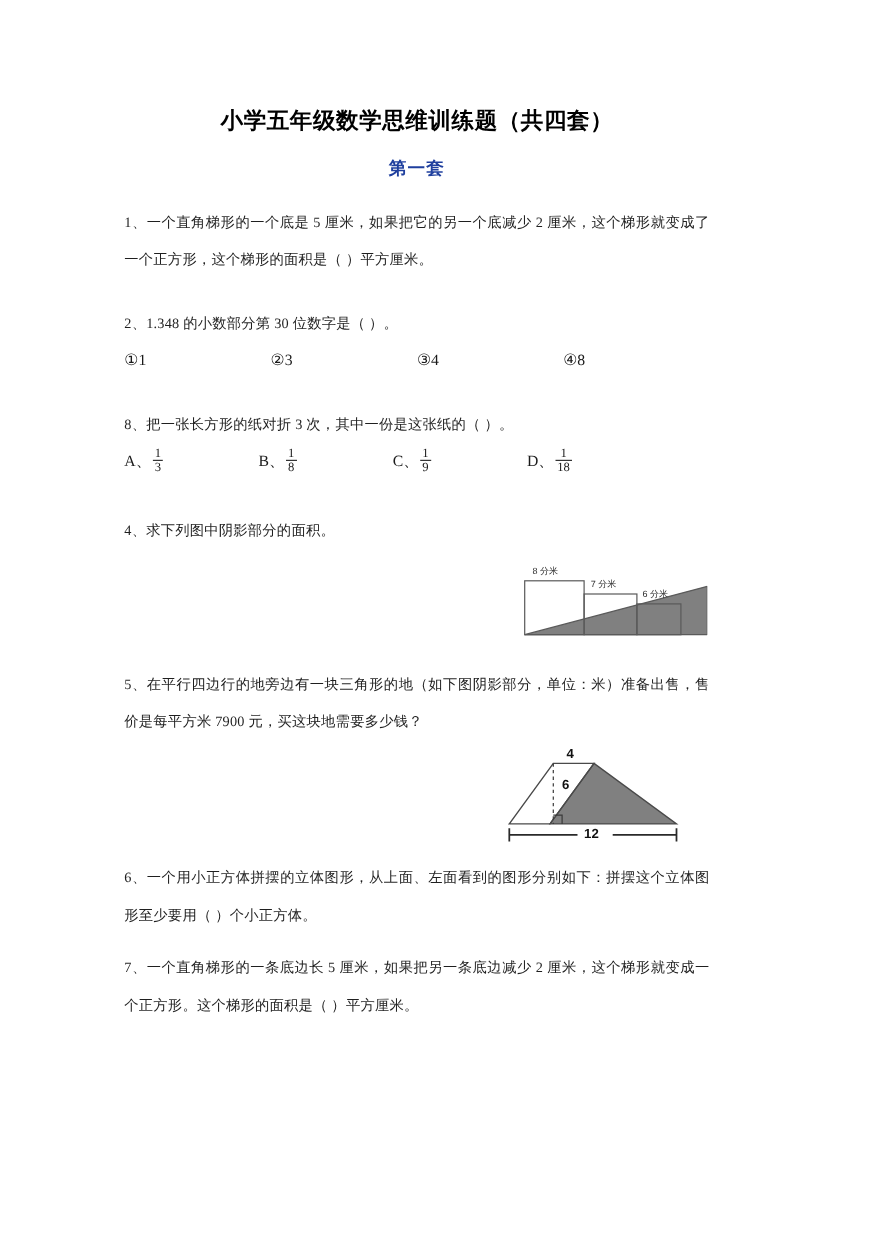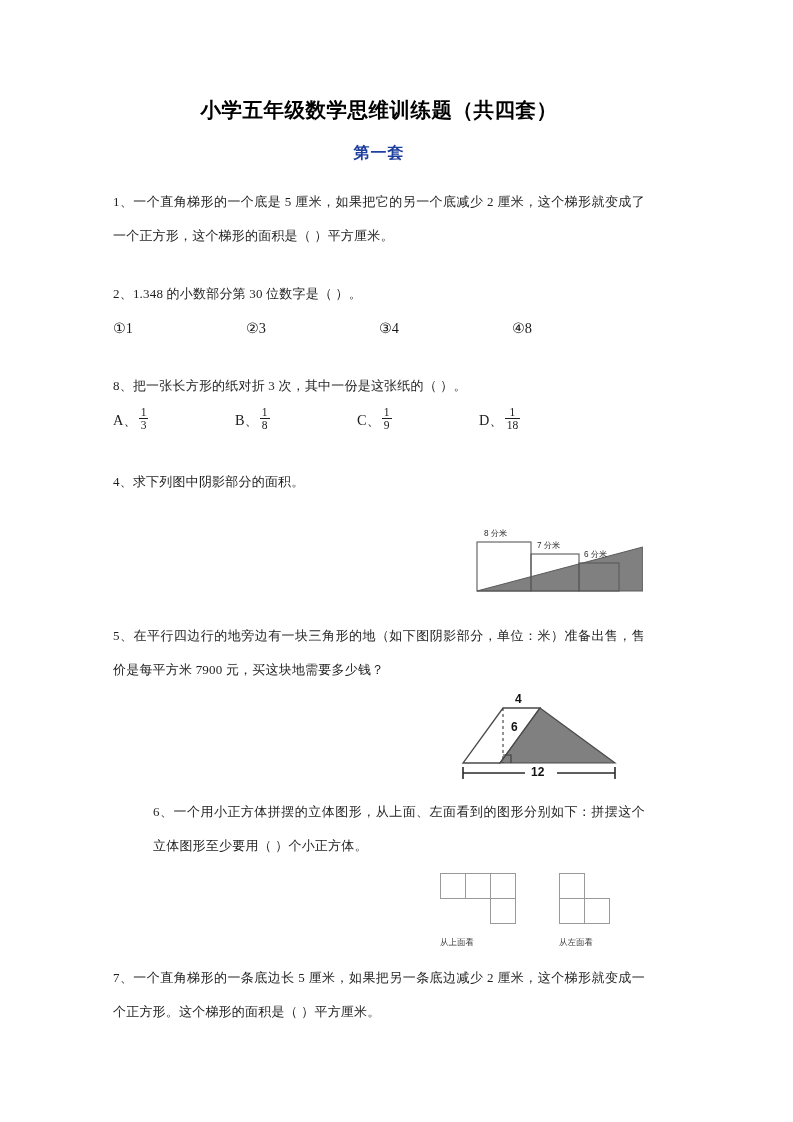--- a/index.html
+++ b/index.html
@@ -71,21 +71,21 @@
     margin-left: 1px;
     position: relative;
     top: -1px;
   }
   .frac .num { display: block; padding: 0 2px; }
   .frac .den { display: block; border-top: 1px solid #1f1f1f; padding: 0 2px; }
 
   .fig-wrap { display: flex; justify-content: flex-end; }
 
   
-  .fig1 { position: relative; width: 190px; height: 78px; margin-right: 2px; margin-top: 16px;}
+  .fig1 { position: relative; width: 190px; height: 78px; margin-right: 2px; margin-top: 2px;}
   .fig1 .lbl {
     position: absolute;
     font-size: 8.2px;
     color: #2a2a2a;
     white-space: nowrap;
     font-family: "Liberation Sans", sans-serif;
   }
 
   
   .fig2 { position: relative; width: 200px; height: 92px; margin-right: 0px;}
@@ -222,42 +222,21 @@
           <line x1="170" y1="76" x2="170" y2="88" stroke="#2a2a2a" stroke-width="1.6"></line>
           <rect x="80" y="75" width="32" height="14" fill="#ffffff"></rect>
         </svg>
         <span class="lbl" style="left:70px; top:1px;">4</span>
         <span class="lbl" style="left:66px; top:29px;">6</span>
         <span class="lbl" style="left:86px; top:74px;">12</span>
       </div>
     </div>
   </div>
 
-  <div class="q-block" style="margin-top:12px;margin-left:40px;">
+  <div class="q-block" style="margin-top:12px;">
     <div class="q-text">6、一个用小正方体拼摆的立体图形，从上面、左面看到的图形分别如下：拼摆这个立体图形至少要用（       ）个小正方体。</div>
-    <div class="fig-wrap" style="margin-top:10px;">
-      <div class="fig3">
-        <div class="view">
-          <div class="grid-shape">
-            <span class="cell" style="left:0px;  top:0px;"></span>
-            <span class="cell" style="left:25px; top:0px;"></span>
-            <span class="cell" style="left:50px; top:0px;"></span>
-            <span class="cell" style="left:50px; top:25px;"></span>
-          </div>
-          <span class="view-cap" style="left:0px;">从上面看</span>
-        </div>
-        <div class="view">
-          <div class="grid-shape">
-            <span class="cell" style="left:0px;  top:0px;"></span>
-            <span class="cell" style="left:0px;  top:25px;"></span>
-            <span class="cell" style="left:25px; top:25px;"></span>
-          </div>
-          <span class="view-cap" style="left:0px;">从左面看</span>
-        </div>
-      </div>
-    </div>
   </div>
 
   <div class="q-block" style="margin-top:14px;">
     <div class="q-text">7、一个直角梯形的一条底边长 5 厘米，如果把另一条底边减少 2 厘米，这个梯形就变成一个正方形。这个梯形的面积是（       ）平方厘米。</div>
   </div>
 
 </div>
 
 </body></html>

